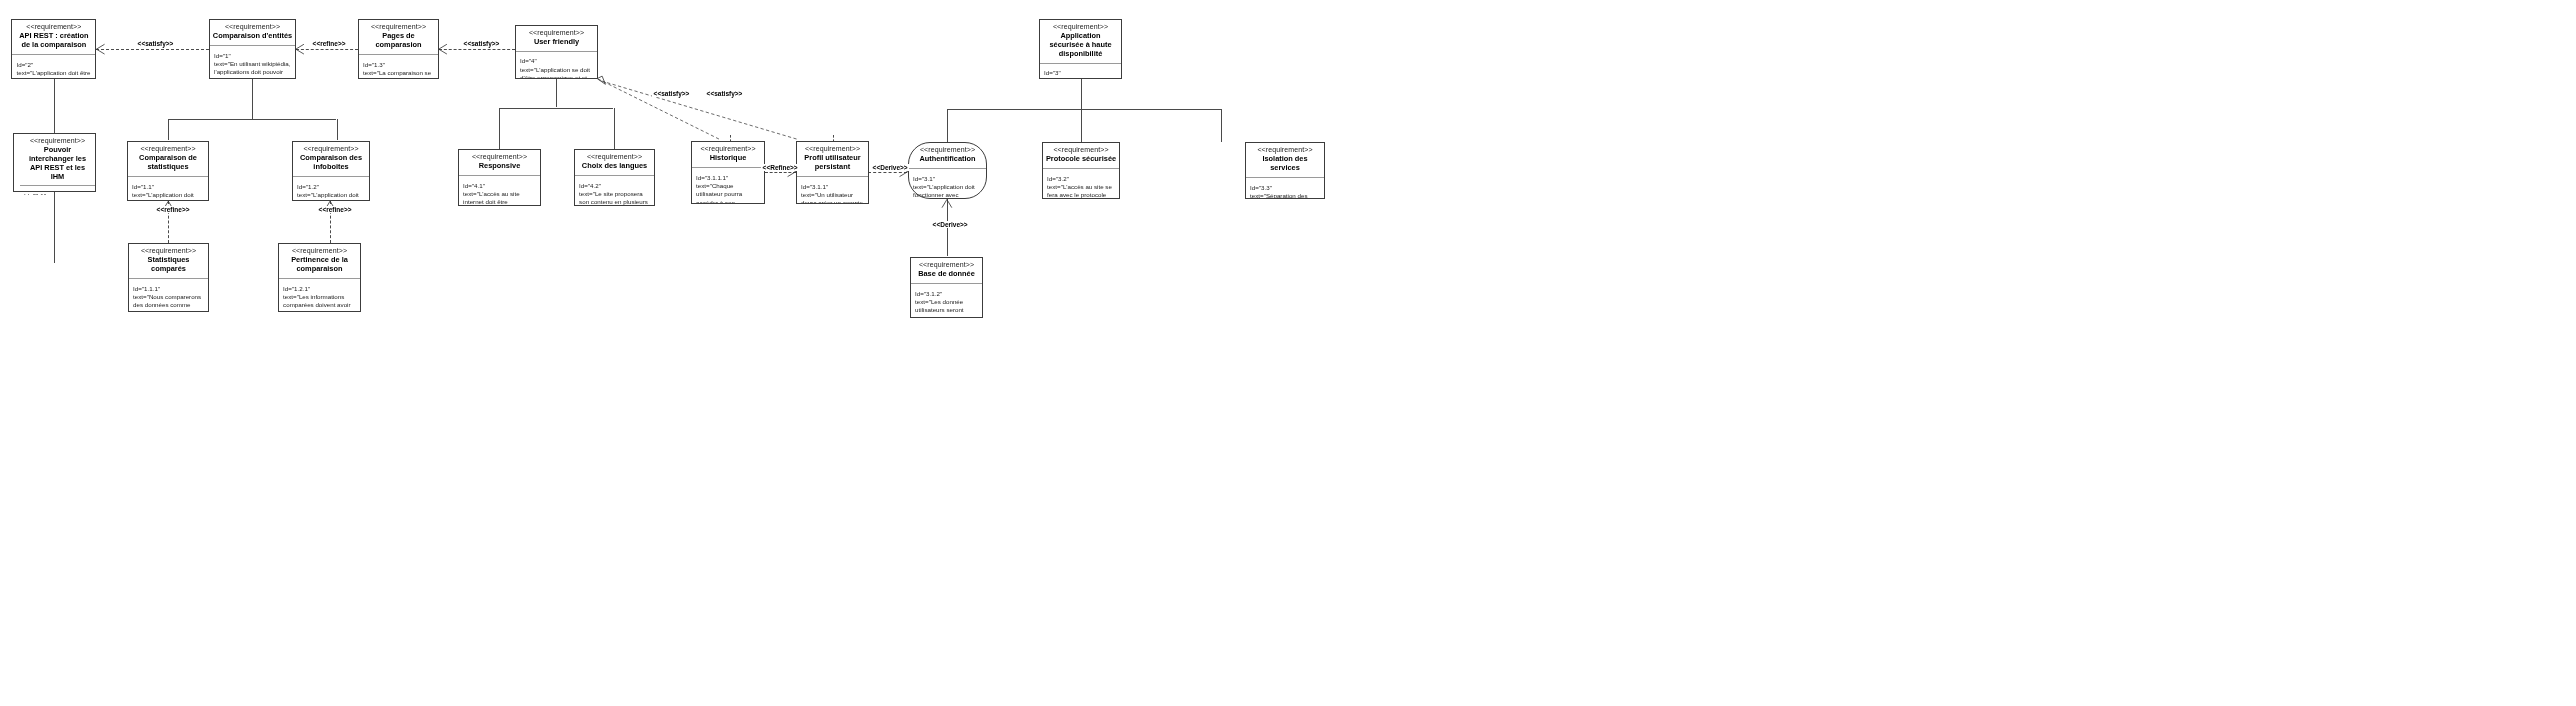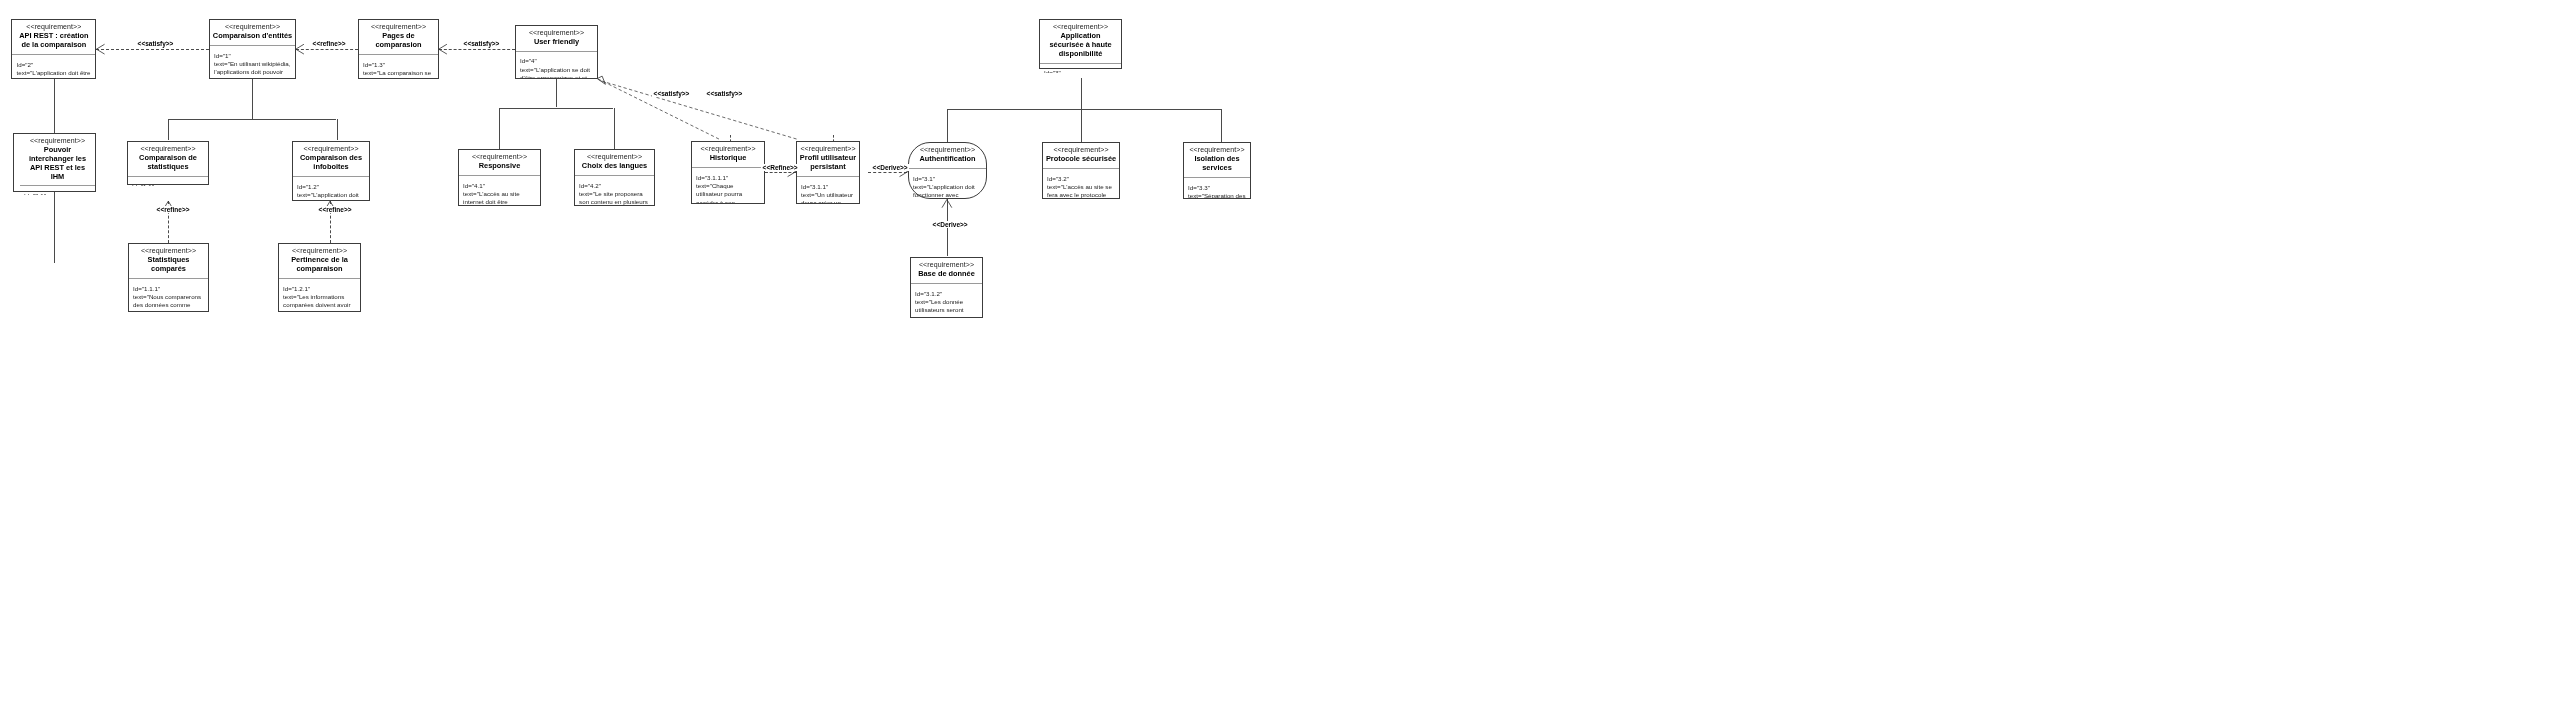--- a/index.html
+++ b/index.html
@@ -174,37 +174,37 @@
   </div>
 
   <div class="req" style="left:515px;top:24.5px;width:83px;height:54px;">
     <div class="req-head">
       <span class="stereo">&lt;&lt;requirement&gt;&gt;</span>
       <span class="req-title">User friendly</span>
     </div>
     <div class="req-body"><span>Id="4"</span><br><span>text="L'application se doit d'être ergonomique et et attrayante"</span></div>
   </div>
 
-  <div class="req" style="left:1039px;top:19px;width:83px;height:50px;">
+  <div class="req" style="left:1039px;top:19px;width:83px;height:60px;">
     <div class="req-head">
       <span class="stereo">&lt;&lt;requirement&gt;&gt;</span>
       <span class="req-title">Application sécurisée à haute disponibilité</span>
     </div>
     <div class="req-body"><span>Id="3"</span><br><span>text="L'application doit être sécutisé et accessible la plupart du temps"</span></div>
   </div>
 
   <div class="req" style="left:13px;top:133px;width:83px;height:59px;padding-left:6px;">
     <div class="req-head">
       <span class="stereo">&lt;&lt;requirement&gt;&gt;</span>
       <span class="req-title">Pouvoir interchanger les API REST et les IHM</span>
     </div>
     <div class="req-body"><span>Id="2.1"</span><br></div>
   </div>
 
-  <div class="req" style="left:127px;top:141px;width:82px;height:44px;">
+  <div class="req" style="left:127px;top:141px;width:82px;height:60px;">
     <div class="req-head">
       <span class="stereo">&lt;&lt;requirement&gt;&gt;</span>
       <span class="req-title">Comparaison de statistiques</span>
     </div>
     <div class="req-body"><span>Id="1.1"</span><br><span>text="L'application doit pouvoir comparer le nombre d'accès, la longueur de page etc d'une entité"</span></div>
   </div>
 
   <div class="req" style="left:292px;top:141px;width:78px;height:60px;">
     <div class="req-head">
       <span class="stereo">&lt;&lt;requirement&gt;&gt;</span>
@@ -230,21 +230,21 @@
   </div>
 
   <div class="req" style="left:691px;top:141px;width:74px;height:63px;">
     <div class="req-head">
       <span class="stereo">&lt;&lt;requirement&gt;&gt;</span>
       <span class="req-title">Historique</span>
     </div>
     <div class="req-body"><span>Id="3.1.1.1"</span><br><span>text="Chaque utilisateur pourra accéder à son historique de recherches via une page"</span></div>
   </div>
 
-  <div class="req" style="left:796px;top:141px;width:64px;height:63px;">
+  <div class="req" style="left:796px;top:141px;width:73px;height:63px;">
     <div class="req-head">
       <span class="stereo">&lt;&lt;requirement&gt;&gt;</span>
       <span class="req-title">Profil utilisateur persistant</span>
     </div>
     <div class="req-body"><span>Id="3.1.1"</span><br><span>text="Un utilisateur devra créer un compte associer à un profil permettant d'accéder à des données persistentes"</span></div>
   </div>
 
   <div class="req" style="left:908px;top:142px;width:79px;height:57px;border-radius:22px;">
     <div class="req-head">
       <span class="stereo">&lt;&lt;requirement&gt;&gt;</span>
@@ -254,21 +254,21 @@
   </div>
 
   <div class="req" style="left:1042px;top:142px;width:78px;height:57px;">
     <div class="req-head">
       <span class="stereo">&lt;&lt;requirement&gt;&gt;</span>
       <span class="req-title">Protocole sécurisée</span>
     </div>
     <div class="req-body"><span>Id="3.2"</span><br><span>text="L'accès au site se fera avec le protocole HTTPs, nous utiliserons donc des certificats autosigné"</span></div>
   </div>
 
-  <div class="req" style="left:1183px;top:142px;width:68px;height:57px;">
+  <div class="req" style="left:1245px;top:142px;width:80px;height:57px;">
     <div class="req-head">
       <span class="stereo">&lt;&lt;requirement&gt;&gt;</span>
       <span class="req-title">Isolation des services</span>
     </div>
     <div class="req-body"><span>Id="3.3"</span><br><span>text="Séparation des fonctions afin de limiter leur accès  au strict nécessaire."</span></div>
   </div>
 
   <div class="req" style="left:128px;top:243px;width:81px;height:69px;">
     <div class="req-head">
       <span class="stereo">&lt;&lt;requirement&gt;&gt;</span>

